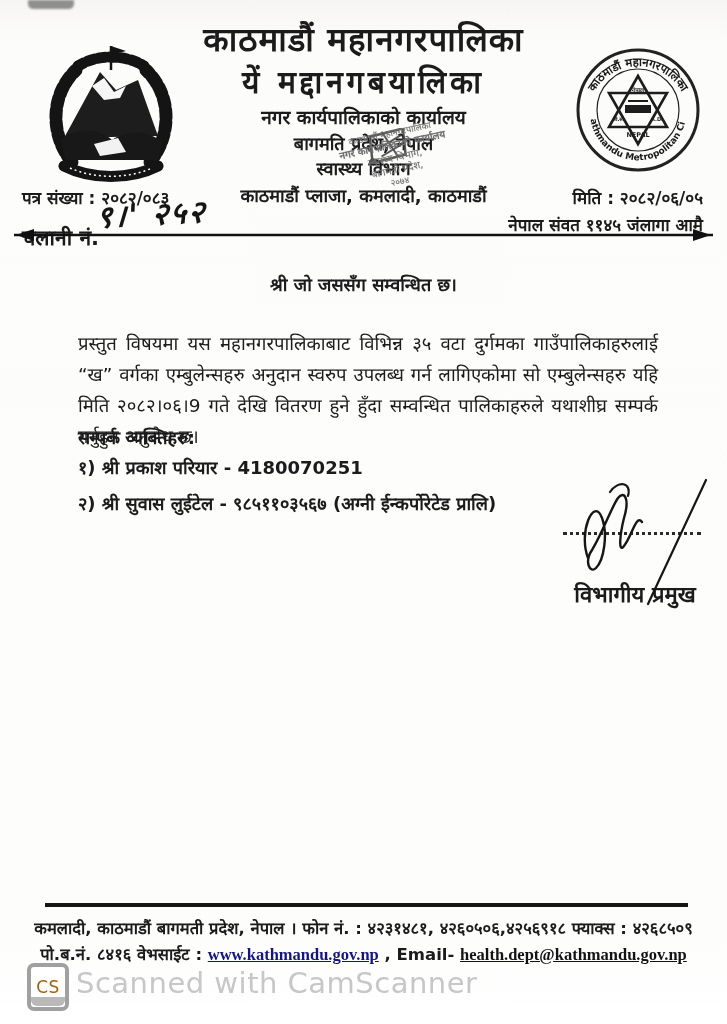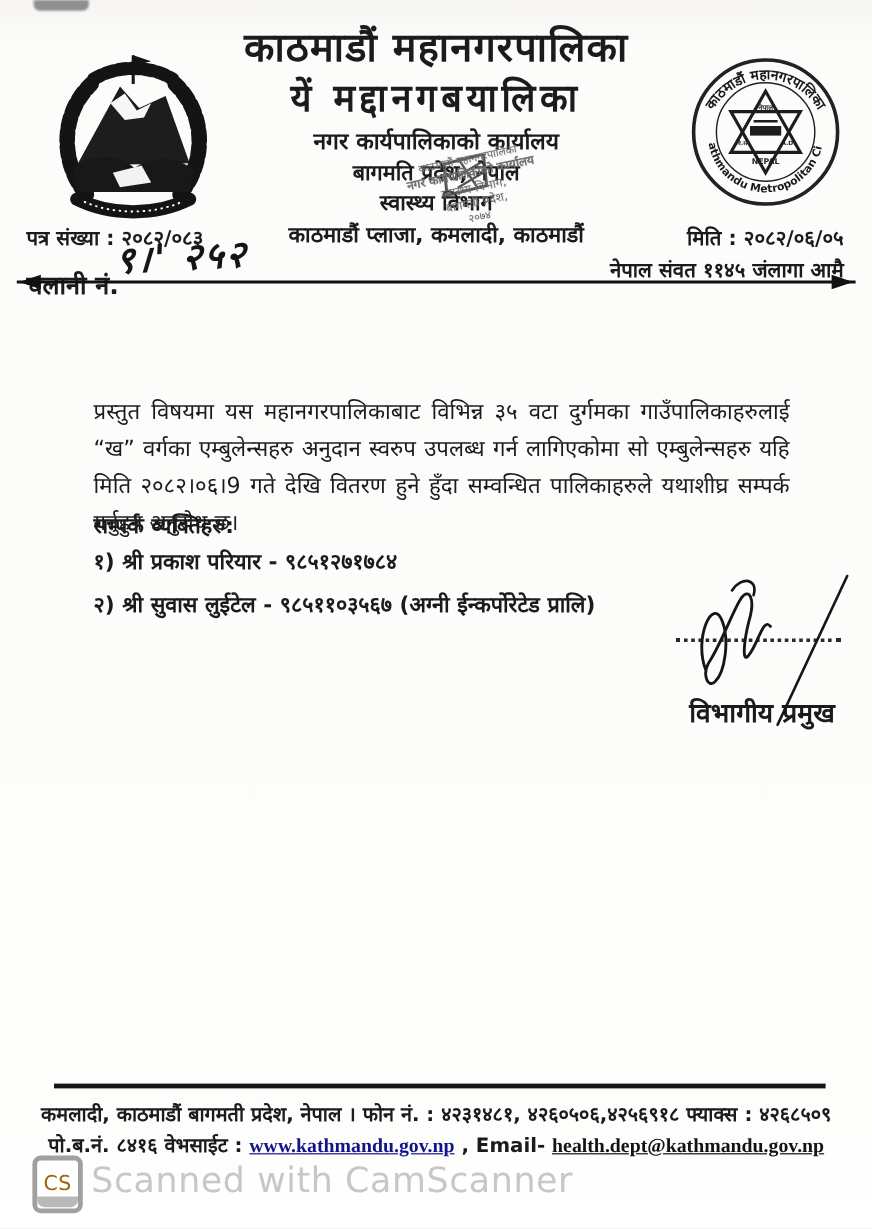--- a/index.html
+++ b/index.html
@@ -164,23 +164,24 @@
   <div class="abs dispatch-hand">९।' २५२</div>
   <div class="abs date-line">मिति : २०८२/०६/०५</div>
   <div class="abs sambat-line">नेपाल संवत ११४५ जंलागा आमै</div>
 
   <svg class="abs" style="left:0;top:227px;" width="727" height="16" viewBox="0 0 727 16">
     <line x1="14" y1="8" x2="713" y2="8" stroke="#111" stroke-width="2.6"></line>
     <path d="M16,8 L34,2 L34,14 Z" fill="#111"></path>
     <path d="M711,8 L693,2 L693,14 Z" fill="#111"></path>
   </svg>
 
+  <div class="abs center salutation">श्री जो जससँग सम्वन्धित छ।</div>
   <div class="abs paragraph">प्रस्तुत विषयमा यस महानगरपालिकाबाट विभिन्न ३५ वटा दुर्गमका गाउँपालिकाहरुलाई “ख” वर्गका एम्बुलेन्सहरु अनुदान स्वरुप उपलब्ध गर्न लागिएकोमा सो एम्बुलेन्सहरु यहि मिति २०८२।०६।9 गते देखि वितरण हुने हुँदा सम्वन्धित पालिकाहरुले यथाशीघ्र सम्पर्क गर्नुहुन अनुरोध छ।</div>
   <div class="abs contacts-heading">सम्पर्क व्यक्तिहरु:</div>
-  <div class="abs contact-1">१) श्री प्रकाश परियार - ९८५१२७१७८४</div>
+  <div class="abs contact-1">१) श्री प्रकाश परियार - 4180070251</div>
   <div class="abs contact-2">२) श्री सुवास लुईटेल - ९८५११०३५६७ (अग्नी ईन्कर्पोरेटेड प्रालि)</div>
 
   <div class="abs sig-dots"></div>
   <svg class="abs sig-svg" width="180" height="150" viewBox="0 0 180 150">
     <path d="M40,96 C30,70 46,34 54,56 C60,72 56,98 48,106 C42,112 36,100 44,88
              C54,72 64,44 70,36 C76,28 82,36 76,56 C72,72 70,92 76,84
              C84,74 88,52 94,60" fill="none" stroke="#161616" stroke-width="2.4" stroke-linecap="round"></path>
     <path d="M158,18 L100,142" fill="none" stroke="#161616" stroke-width="2.2" stroke-linecap="round"></path>
     <path d="M62,30 C70,18 84,20 80,34" fill="none" stroke="#161616" stroke-width="2.2" stroke-linecap="round"></path>
   </svg>

